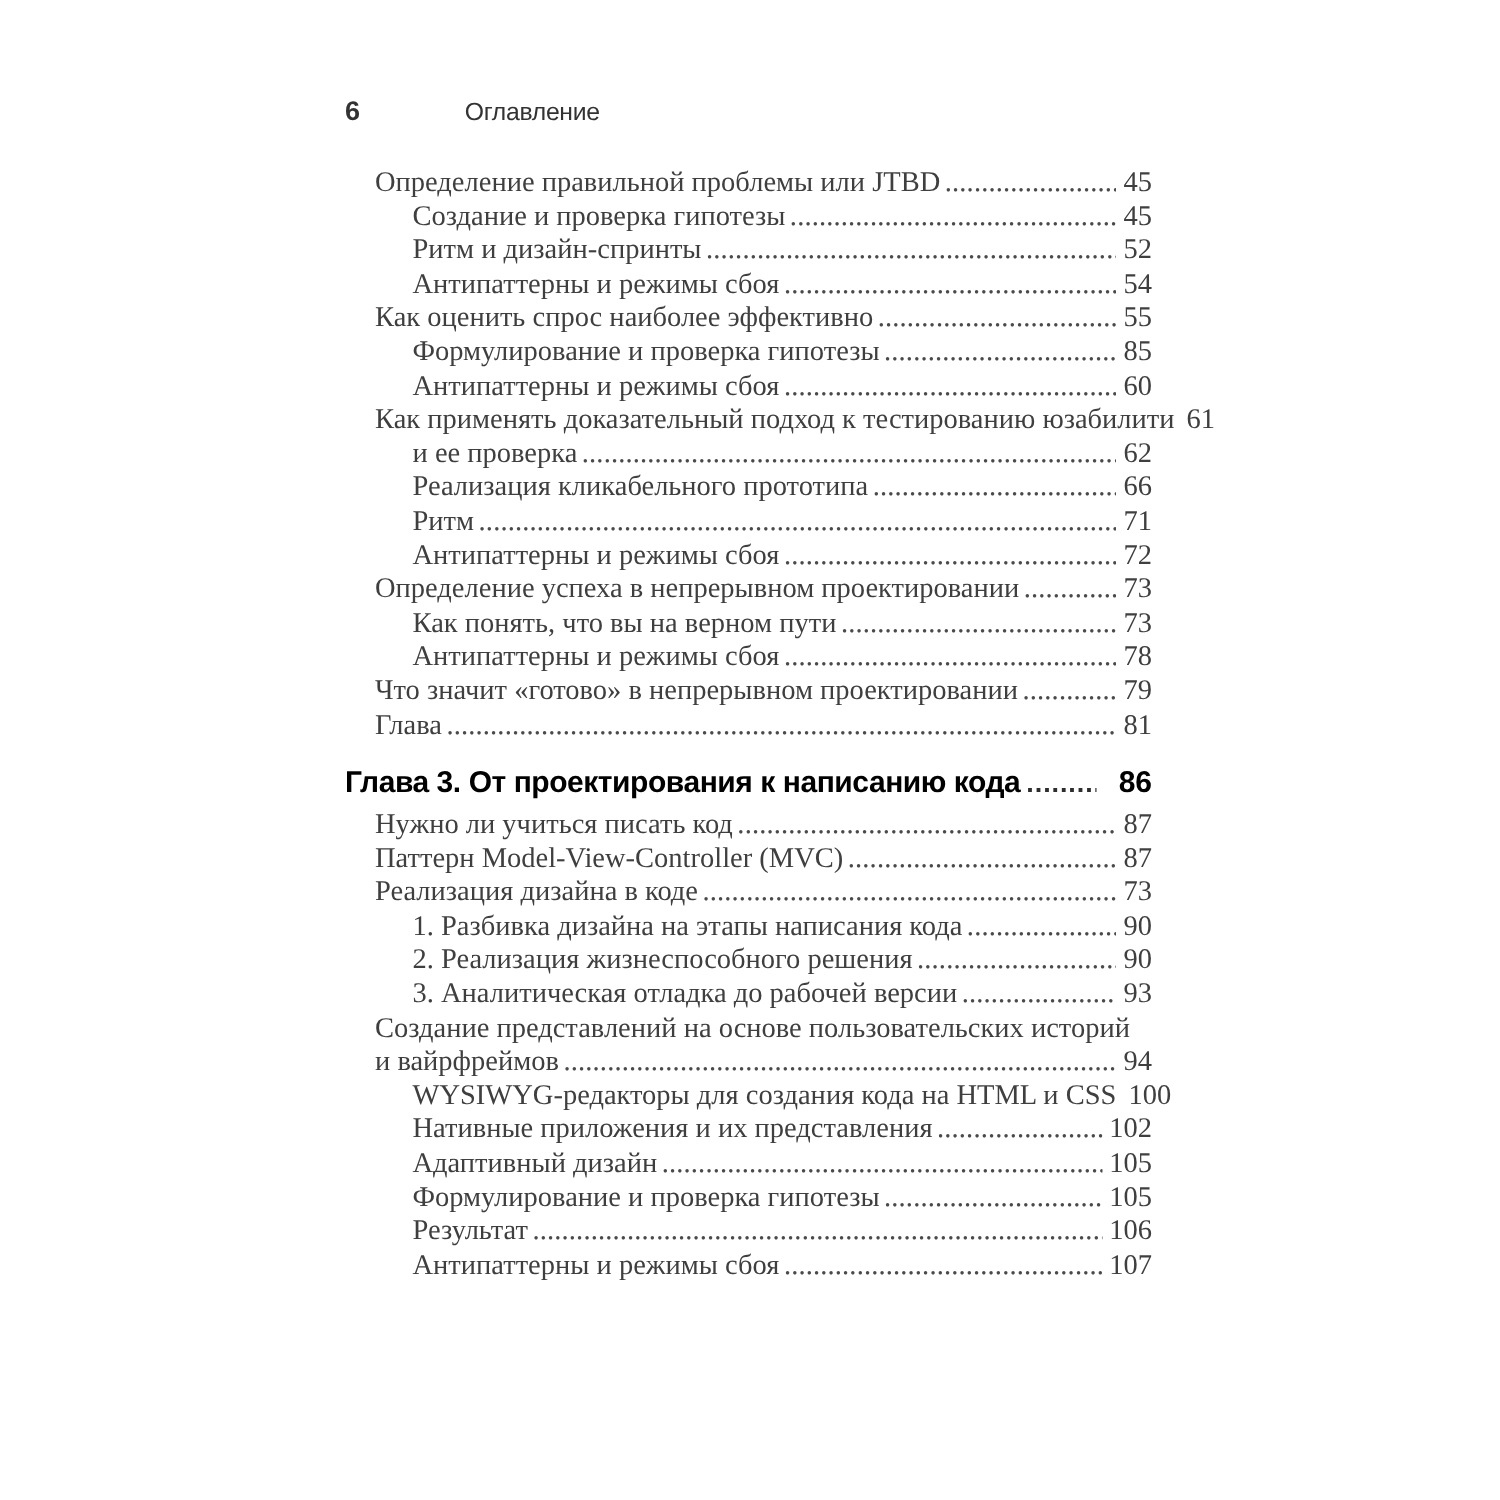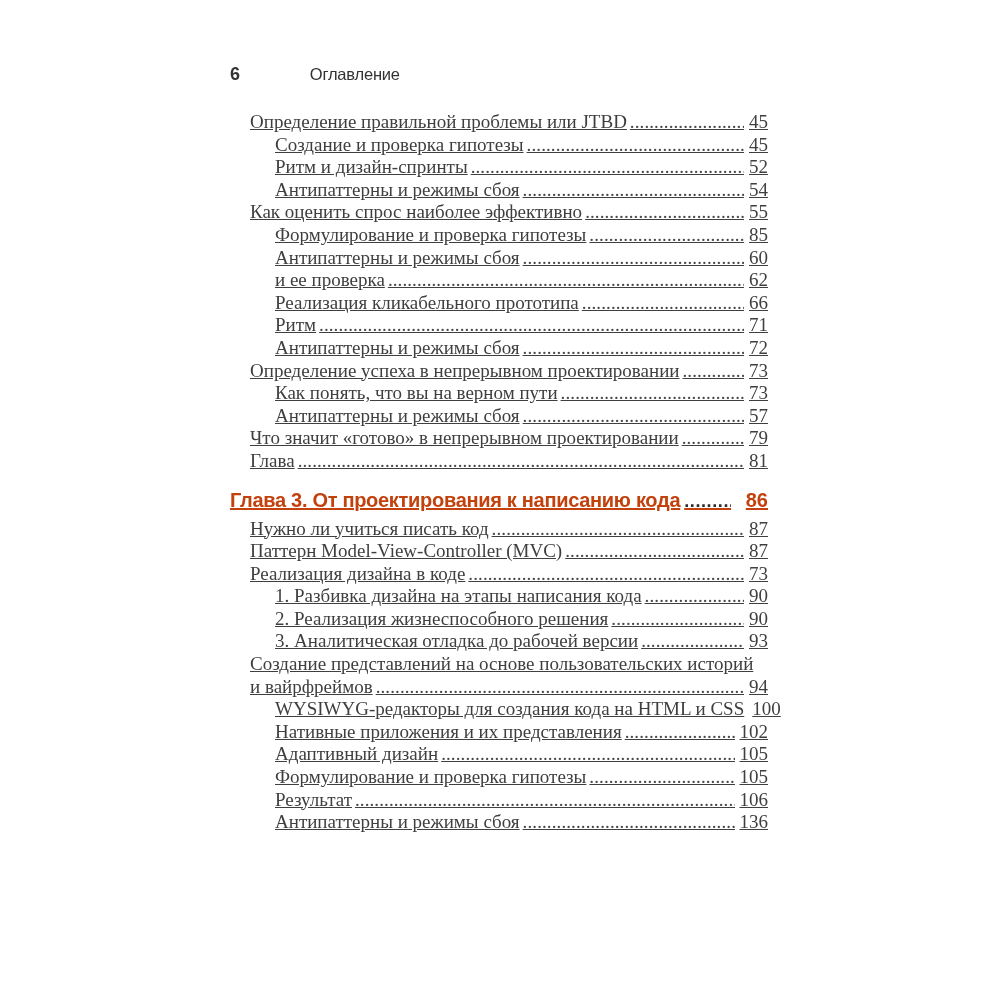--- a/index.html
+++ b/index.html
@@ -43,21 +43,20 @@
     width: 538px;
     font-size: 19px;
     color: #3f3f3f;
   }
   .toc-entry { line-height: 22.6px; }
   .toc-entry.lvl1 { padding-left: 20px; }
   .toc-entry.lvl2 { padding-left: 45px; }
   .toc-line {
     display: flex;
     align-items: flex-start;
-    text-decoration: underline;
   }
   .toc-line .label { white-space: nowrap; }
   .leader {
     flex: 1 1 0;
     min-width: 0;
     overflow: hidden;
     white-space: nowrap;
     padding-left: 3px;
     color: #4a4a4a;
   }
@@ -68,21 +67,21 @@
   .pg {
     margin-left: 5px;
     white-space: nowrap;
   }
   
   .toc-chapter {
     font-family: "Liberation Sans", sans-serif;
     font-weight: 700;
     font-size: 20px;
     line-height: 26px;
-    color: #c2410c;
+    color: #000000;
     margin: 14px 0 4px 0;
     letter-spacing: -0.3px;
   }
   .toc-chapter .leader { padding-left: 4px; color: #2d2d2d; }
   .toc-chapter .leader::after {
     font-size: 18px;
     letter-spacing: 0.6px;
   }
   .toc-chapter .pg { margin-left: 15px; letter-spacing: 0; }
 </style>
@@ -139,20 +138,27 @@
           <span class="pg">85</span>
         </div>
       </div>
       <div class="toc-entry lvl2">
         <div class="toc-line">
           <span class="label">Антипаттерны и режимы сбоя</span>
           <span class="leader"></span>
           <span class="pg">60</span>
         </div>
       </div>
+      <div class="toc-entry lvl1">
+        <div class="toc-line">
+          <span class="label">Как применять доказательный подход к тестированию юзабилити</span>
+          <span class="leader"></span>
+          <span class="pg">61</span>
+        </div>
+      </div>
       <div class="toc-entry lvl2">
         <div class="toc-line">
           <span class="label">и ее проверка</span>
           <span class="leader"></span>
           <span class="pg">62</span>
         </div>
       </div>
       <div class="toc-entry lvl2">
         <div class="toc-line">
           <span class="label">Реализация кликабельного прототипа</span>
@@ -185,21 +191,21 @@
         <div class="toc-line">
           <span class="label">Как понять, что вы на верном пути</span>
           <span class="leader"></span>
           <span class="pg">73</span>
         </div>
       </div>
       <div class="toc-entry lvl2">
         <div class="toc-line">
           <span class="label">Антипаттерны и режимы сбоя</span>
           <span class="leader"></span>
-          <span class="pg">57</span>
+          <span class="pg">78</span>
         </div>
       </div>
       <div class="toc-entry lvl1">
         <div class="toc-line">
           <span class="label">Что значит «готово» в непрерывном проектировании</span>
           <span class="leader"></span>
           <span class="pg">79</span>
         </div>
       </div>
       <div class="toc-entry lvl1">
@@ -300,18 +306,18 @@
         <div class="toc-line">
           <span class="label">Результат</span>
           <span class="leader"></span>
           <span class="pg">106</span>
         </div>
       </div>
       <div class="toc-entry lvl2">
         <div class="toc-line">
           <span class="label">Антипаттерны и режимы сбоя</span>
           <span class="leader"></span>
-          <span class="pg">136</span>
+          <span class="pg">107</span>
         </div>
       </div>
     </div>
 
 </div>
 
 </body></html>

